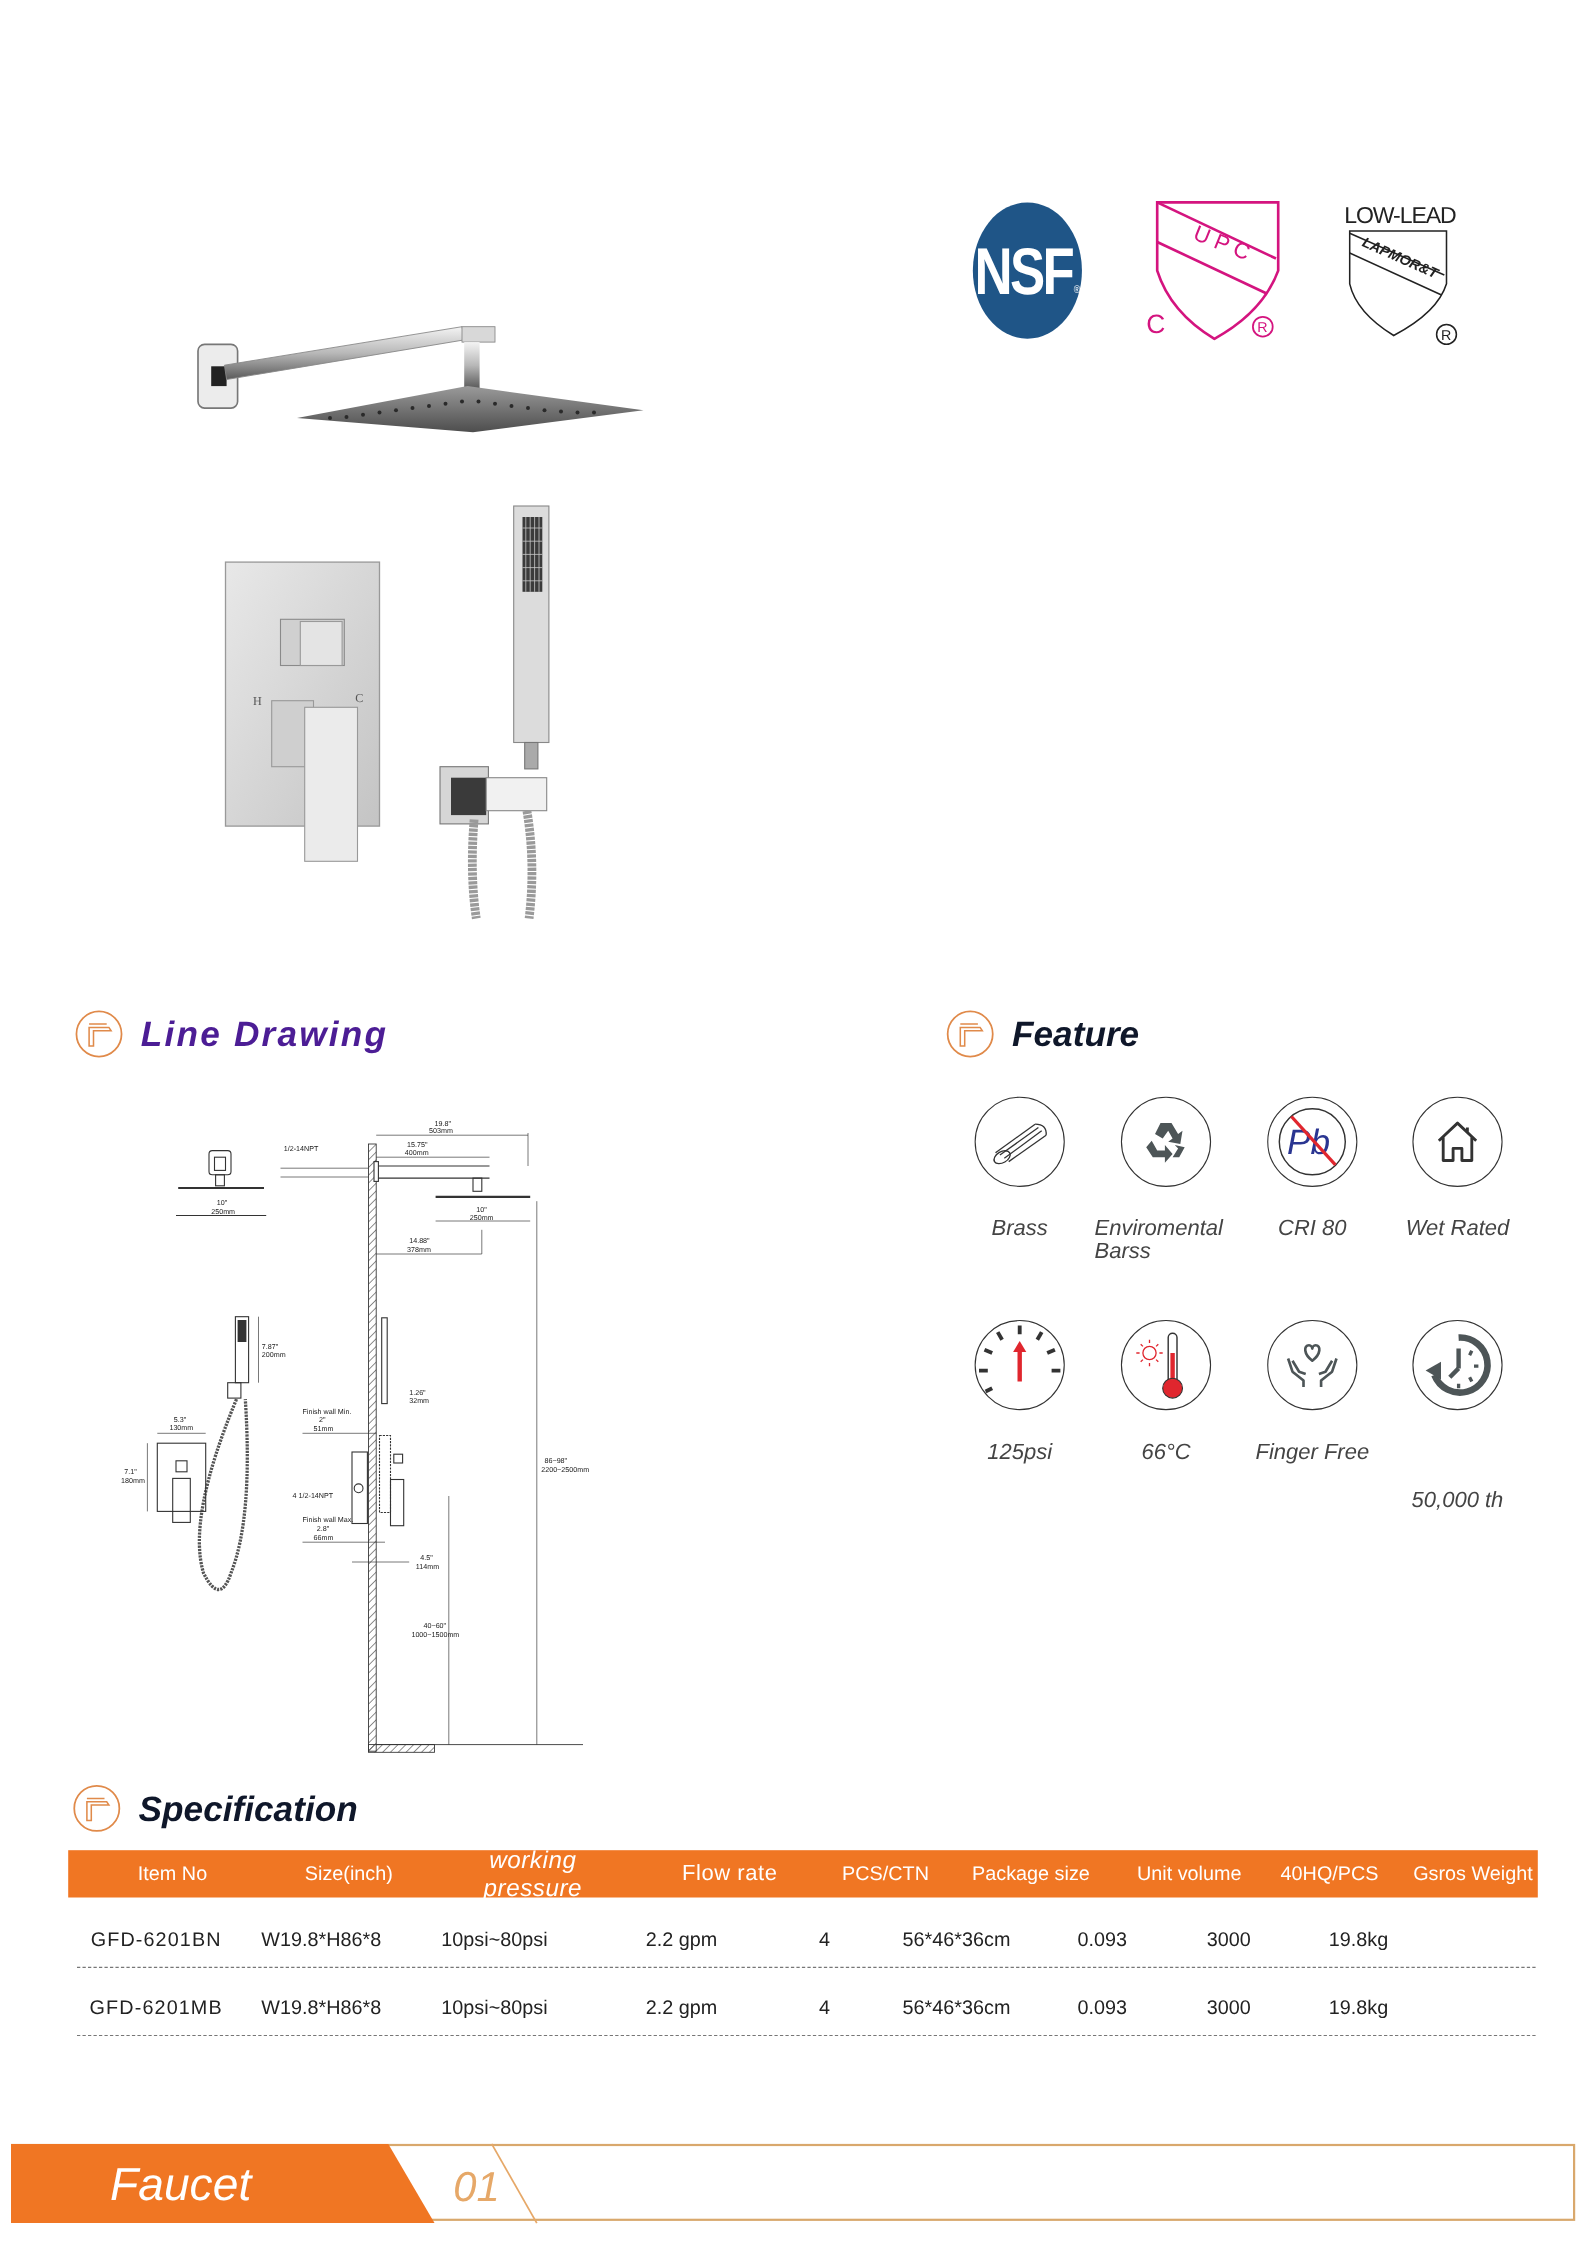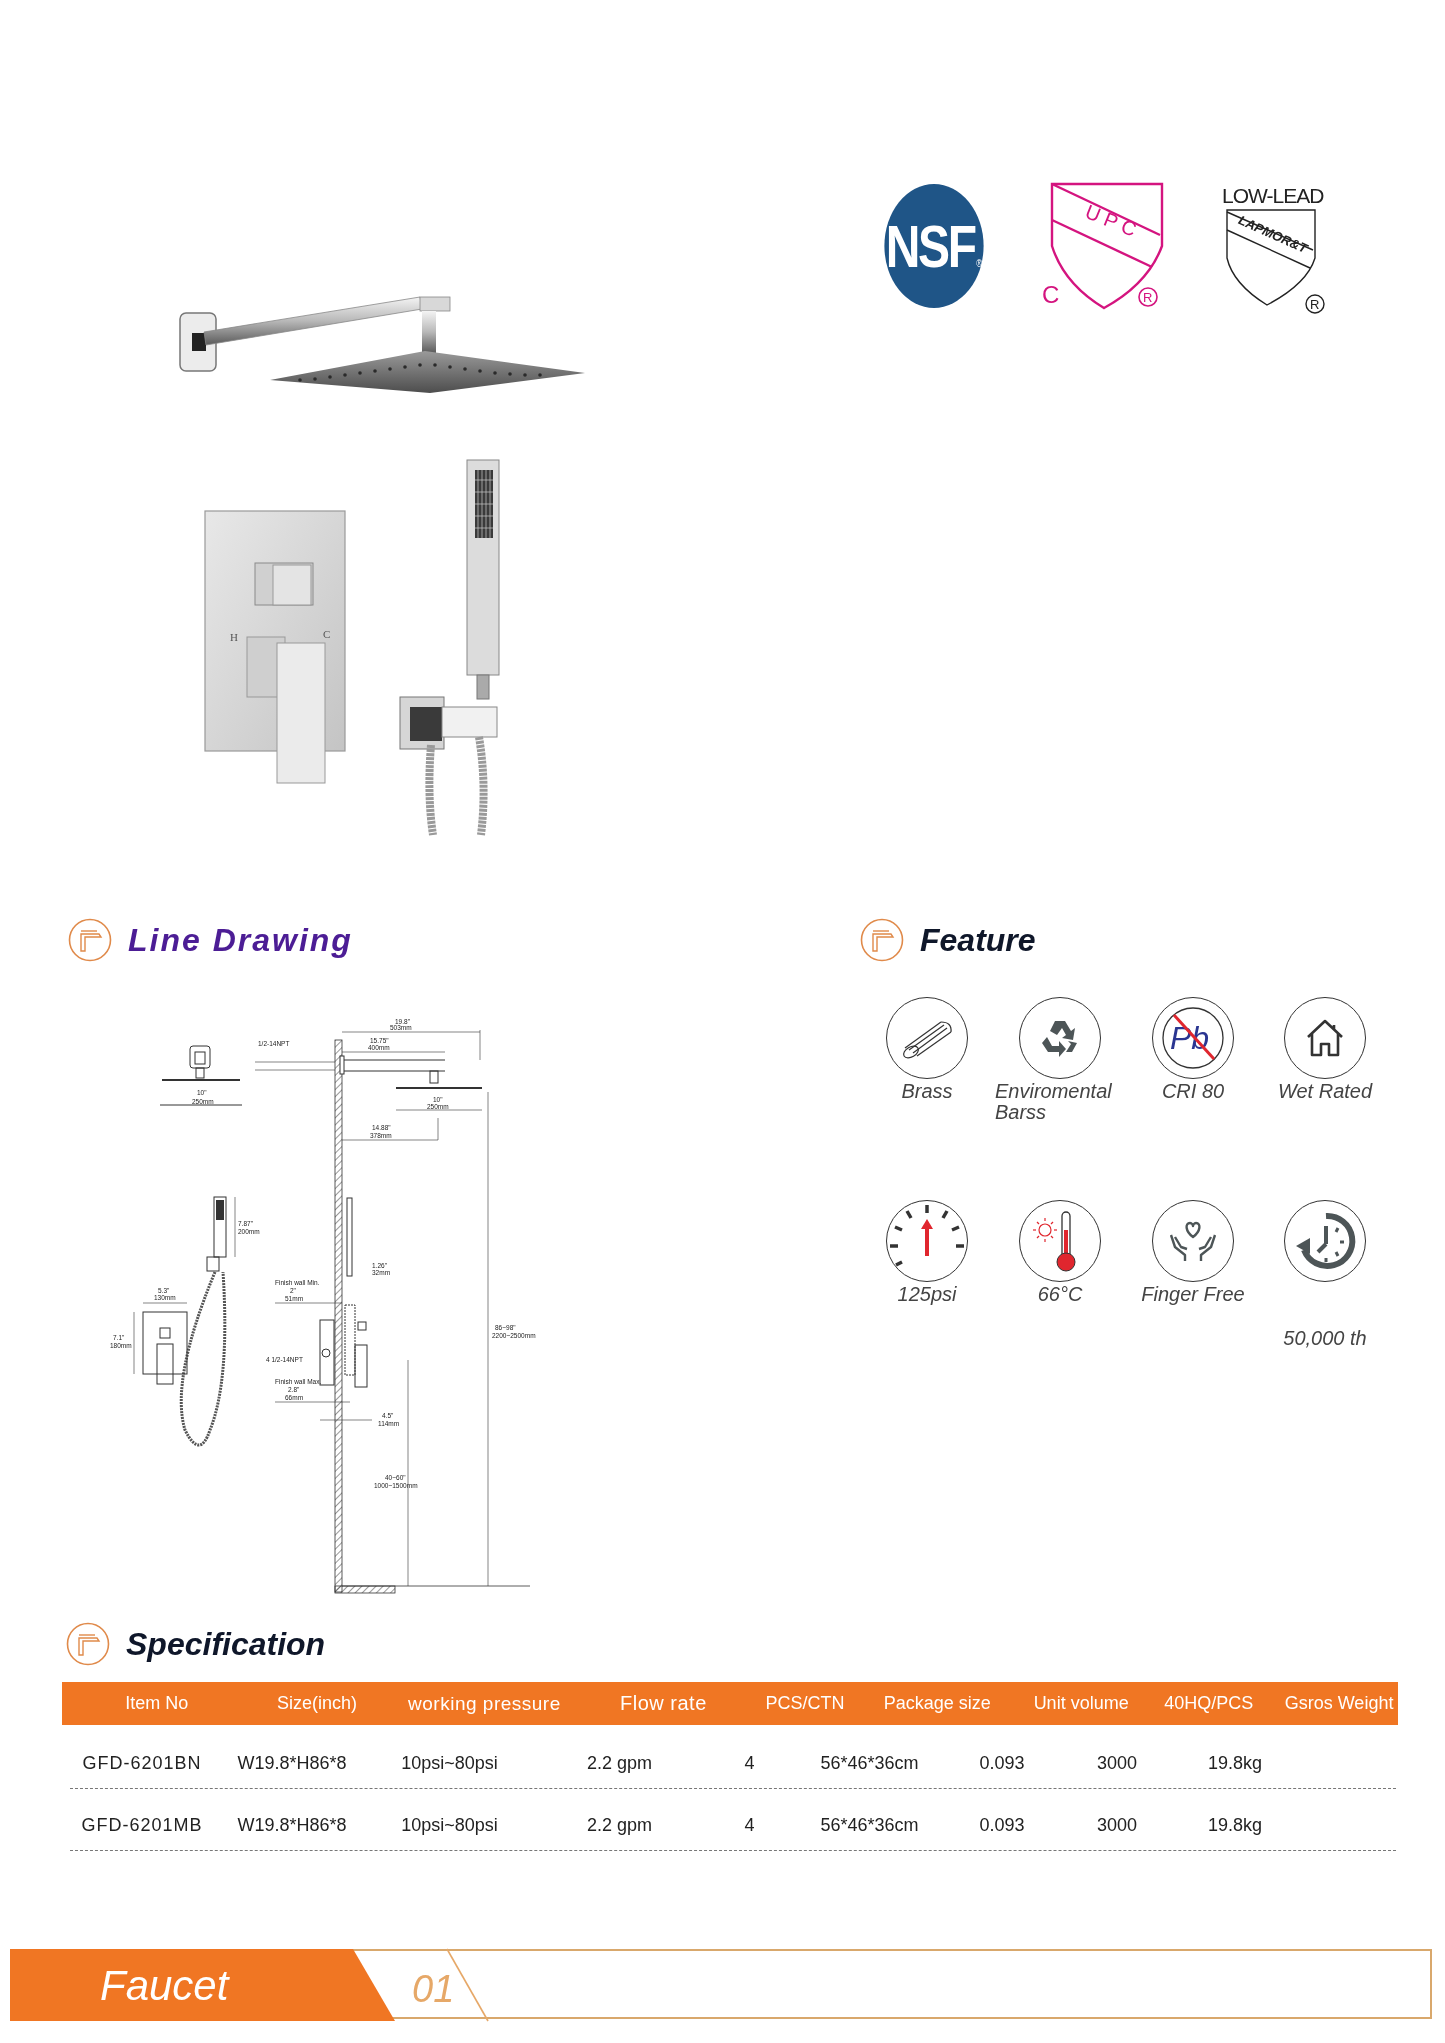--- a/index.html
+++ b/index.html
@@ -15,21 +15,21 @@
   
   .sec-heading { display: flex; align-items: center; gap: 16px; }
   .sec-icon { width: 44px; height: 44px; }
   .sec-title { font-style: italic; font-weight: bold; font-size: 32px; }
   .sec-title.dark { color: #4c1d95; letter-spacing: 2px; }
   .sec-title.grey { color: #0f172a; }
 
   
   .feat { width: 130px; display: flex; flex-direction: column; align-items: center; }
   .feat .circ { width: 82px; height: 82px; border: 1.4px solid #333; border-radius: 50%; display: flex; align-items: center; justify-content: center; box-sizing: border-box; }
-  .feat .lbl { margin-top: 2px; font-style: italic; font-size: 20px; color: #444; text-align: left; line-height: 21px; }
+  .feat .lbl { margin-top: 28px; font-style: italic; font-size: 20px; color: #444; text-align: left; line-height: 21px; }
 
   
   .spec-head { left: 62px; top: 1682px; width: 1336px; height: 43px; background: #f07623; display: flex; align-items: center; }
   .spec-head span { color: #fff; font-size: 18px; text-align: center; padding-left: 20px; }
   .spec-row { left: 62px; width: 1336px; height: 30px; display: flex; align-items: center; }
   .spec-row span { font-size: 18px; color: #222; text-align: center; }
   .dash { left: 70px; width: 1326px; border-top: 1.4px dashed #777; height: 0; }
 
   .c1 { width: 160px; } .c2 { width: 140px; } .c3 { width: 175px; } .c4 { width: 165px; }
   .c5 { width: 95px; } .c6 { width: 145px; } .c7 { width: 120px; } .c8 { width: 110px; } .c9 { width: 126px; }
@@ -369,21 +369,21 @@
     <circle cx="22" cy="22" r="20.5" fill="none" stroke="#e08a4a" stroke-width="1.6"></circle>
     <path d="M13 33 V16 H31 L33 19 H17 V33 Z" fill="none" stroke="#e08a4a" stroke-width="1.4"></path>
     <line x1="13" y1="13" x2="29" y2="13" stroke="#e08a4a" stroke-width="1.4"></line>
   </svg>
   <span class="sec-title grey">Specification</span>
 </div>
 
 <div class="abs spec-head">
   <span class="c1">Item  No</span>
   <span class="c2">Size(inch)</span>
-  <span class="c3" style="font-size:19px;letter-spacing:0.5px;">working pressure</span>
+  <span class="c3" style="font-size:22px;letter-spacing:0.5px;font-style:italic;">working pressure</span>
   <span class="c4" style="font-size:20px;letter-spacing:0.5px;">Flow rate</span>
   <span class="c5">PCS/CTN</span>
   <span class="c6">Package size</span>
   <span class="c7">Unit volume</span>
   <span class="c8">40HQ/PCS</span>
   <span class="c9">Gsros Weight</span>
 </div>
 
 <div class="abs spec-row" style="top:1748px;">
   <span class="c1" style="letter-spacing:1px;">GFD-6201BN</span>

